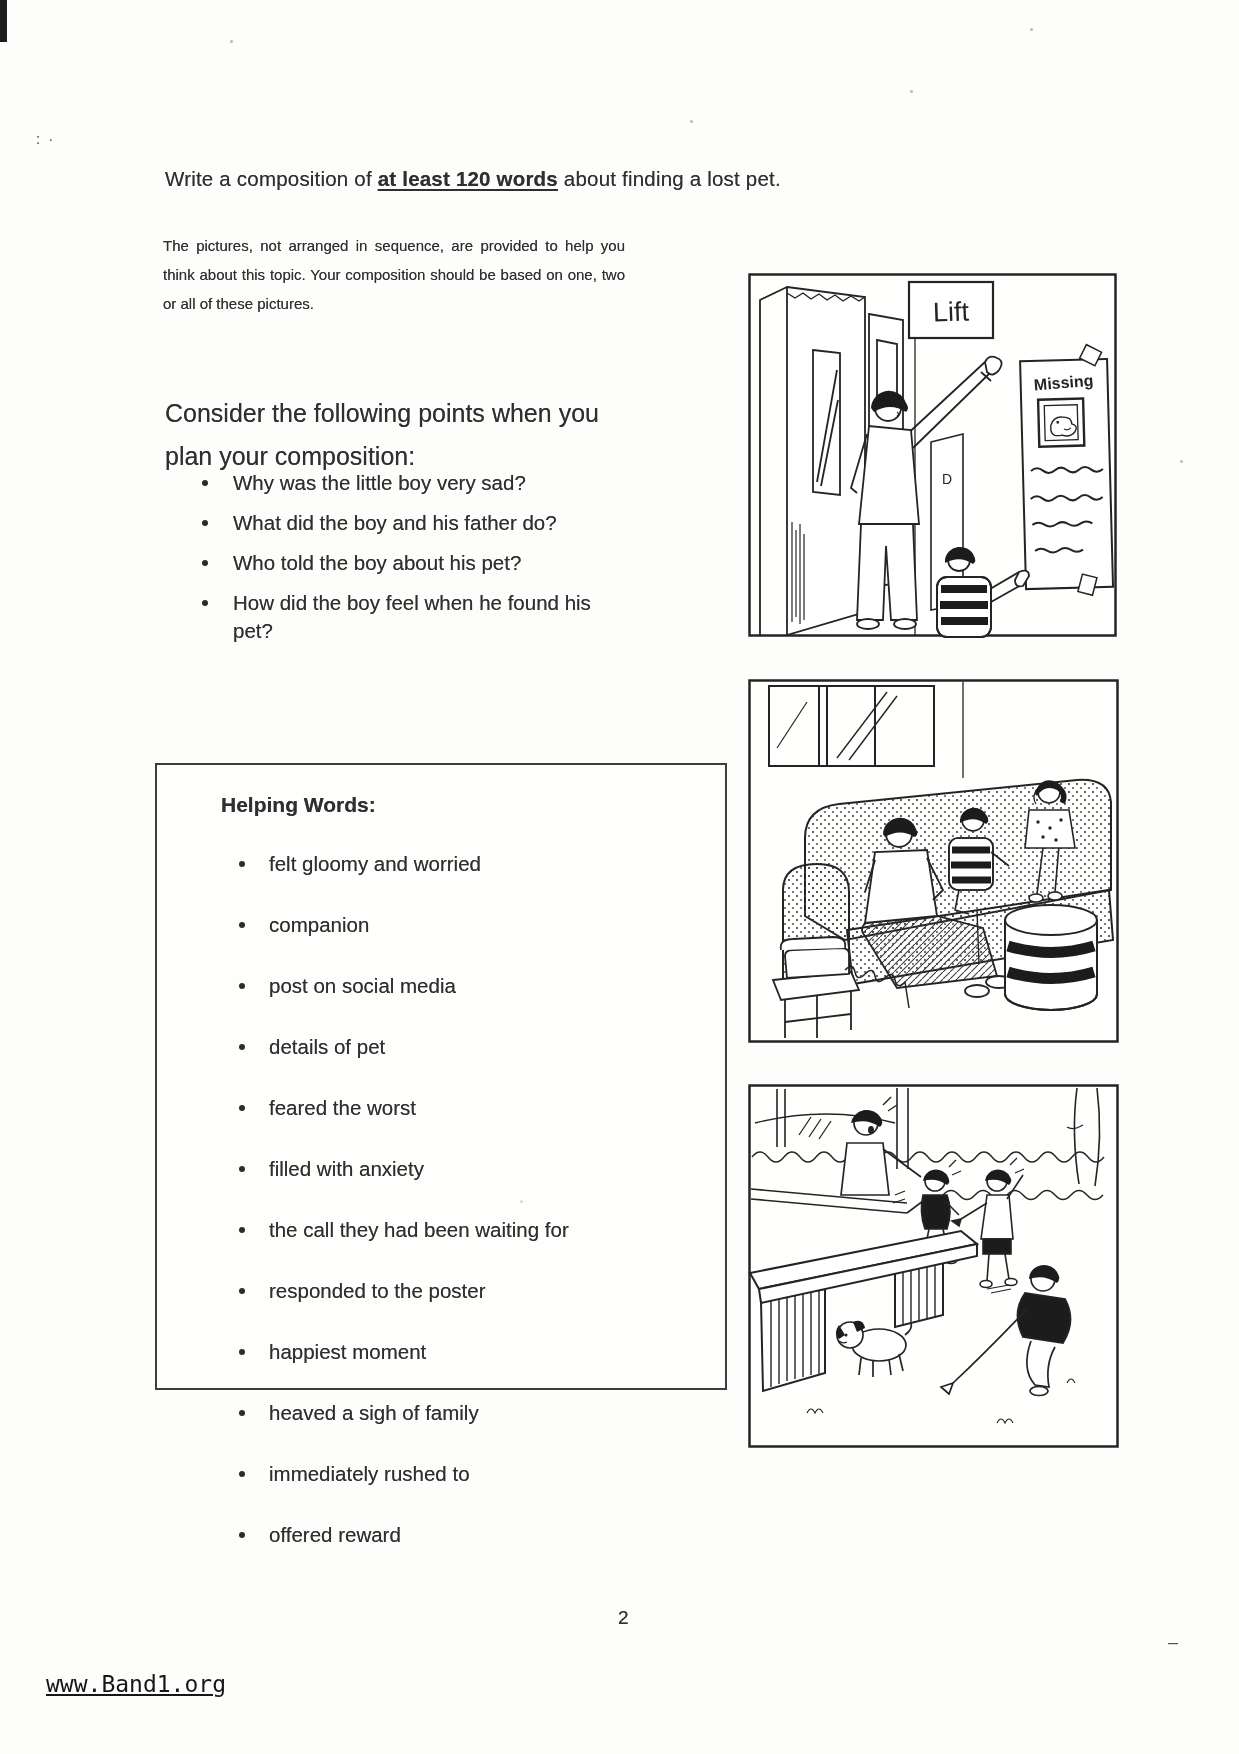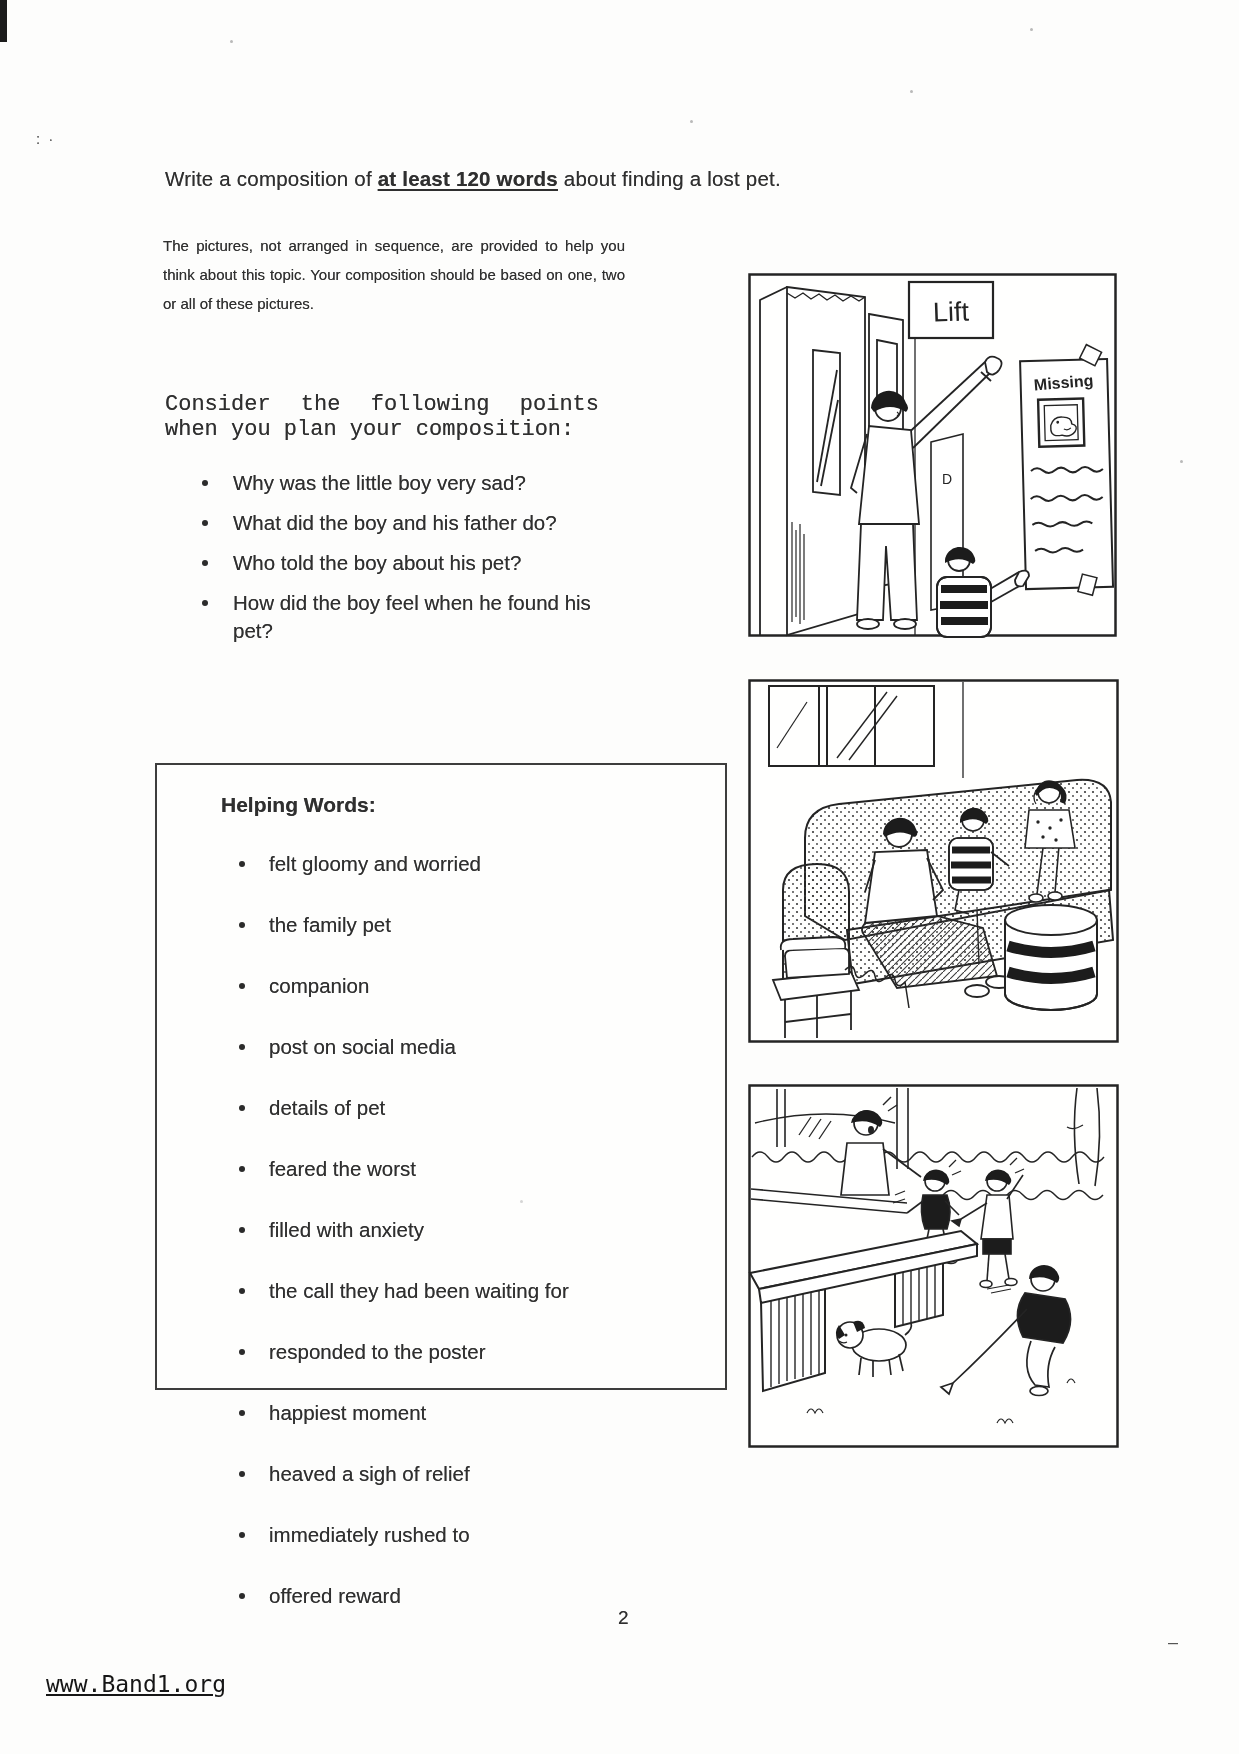--- a/index.html
+++ b/index.html
@@ -9,21 +9,21 @@
     font-family:"Liberation Sans", sans-serif;
     color:#2f2f2f;
   }
   .page{position:absolute;inset:0;}
   .txt{ text-shadow:0 0 0.5px rgba(45,45,45,0.65); }
 
   .prompt{position:absolute;left:165px;top:167px;font-size:20.5px;letter-spacing:.2px;}
   .prompt .emph{font-weight:bold;text-decoration:underline;text-decoration-thickness:2px;text-underline-offset:3px;}
 
   .intro{position:absolute;left:163px;top:231px;width:462px;font-size:15px;line-height:29px;text-align:justify;}
-  .consider{position:absolute;left:165px;top:392px;width:434px;font-size:22px;line-height:25px;text-align:justify;font-family:Liberation Mono, monospace;}
+  .consider{position:absolute;left:165px;top:392px;width:434px;font-size:25px;line-height:43px;text-align:justify;}
 
   ul.qlist{position:absolute;left:233px;top:469px;width:392px;margin:0;padding:0;list-style:none;font-size:20.5px;}
   ul.qlist li{position:relative;line-height:28px;margin-bottom:12px;}
   ul.qlist li::before{content:"";position:absolute;left:-31px;top:11px;width:6px;height:6px;border-radius:50%;background:#2b2b2b;}
 
   .hw-box{position:absolute;left:155px;top:763px;width:528px;height:623px;border:2.5px solid #3d3d3d;background:rgba(255,255,255,0.4);padding-left:40px;}
   .hw-title{margin:28px 0 0 24px;font-weight:bold;font-size:21px;}
   ul.hwlist{margin:24px 0 0 0;padding:0 0 0 72px;list-style:none;font-size:20.5px;}
   ul.hwlist li{position:relative;line-height:28px;margin-bottom:15px;margin-top:33px;}
   ul.hwlist li::before{content:"";position:absolute;left:-30px;top:11px;width:6px;height:6px;border-radius:50%;background:#2b2b2b;}
@@ -73,30 +73,29 @@
     <li>Why was the little boy very sad?</li>
     <li>What did the boy and his father do?</li>
     <li>Who told the boy about his pet?</li>
     <li>How did the boy feel when he found his pet?</li>
   </ul>
 
   <div class="hw-box">
     <div class="hw-title txt">Helping Words:</div>
     <ul class="hwlist txt">
       <li>felt gloomy and worried</li>
-      <li>the family pet</li>
       <li>companion</li>
       <li>post on social media</li>
       <li>details of pet</li>
       <li>feared the worst</li>
       <li>filled with anxiety</li>
       <li>the call they had been waiting for</li>
       <li>responded to the poster</li>
       <li>happiest moment</li>
-      <li>heaved a sigh of relief</li>
+      <li>heaved a sigh of family</li>
       <li>immediately rushed to</li>
       <li>offered reward</li>
     </ul>
   </div>
 
   <div class="panel panel-1" title="father and son putting up a Missing poster next to the lift">
     <svg viewBox="0 0 371 367" width="371" height="367">
       <rect x="2.5" y="2.5" width="366" height="361" fill="#fffffe" stroke="#242424" stroke-width="2.5"></rect>
 
       <g stroke="#242424" fill="none" stroke-width="1.8">

